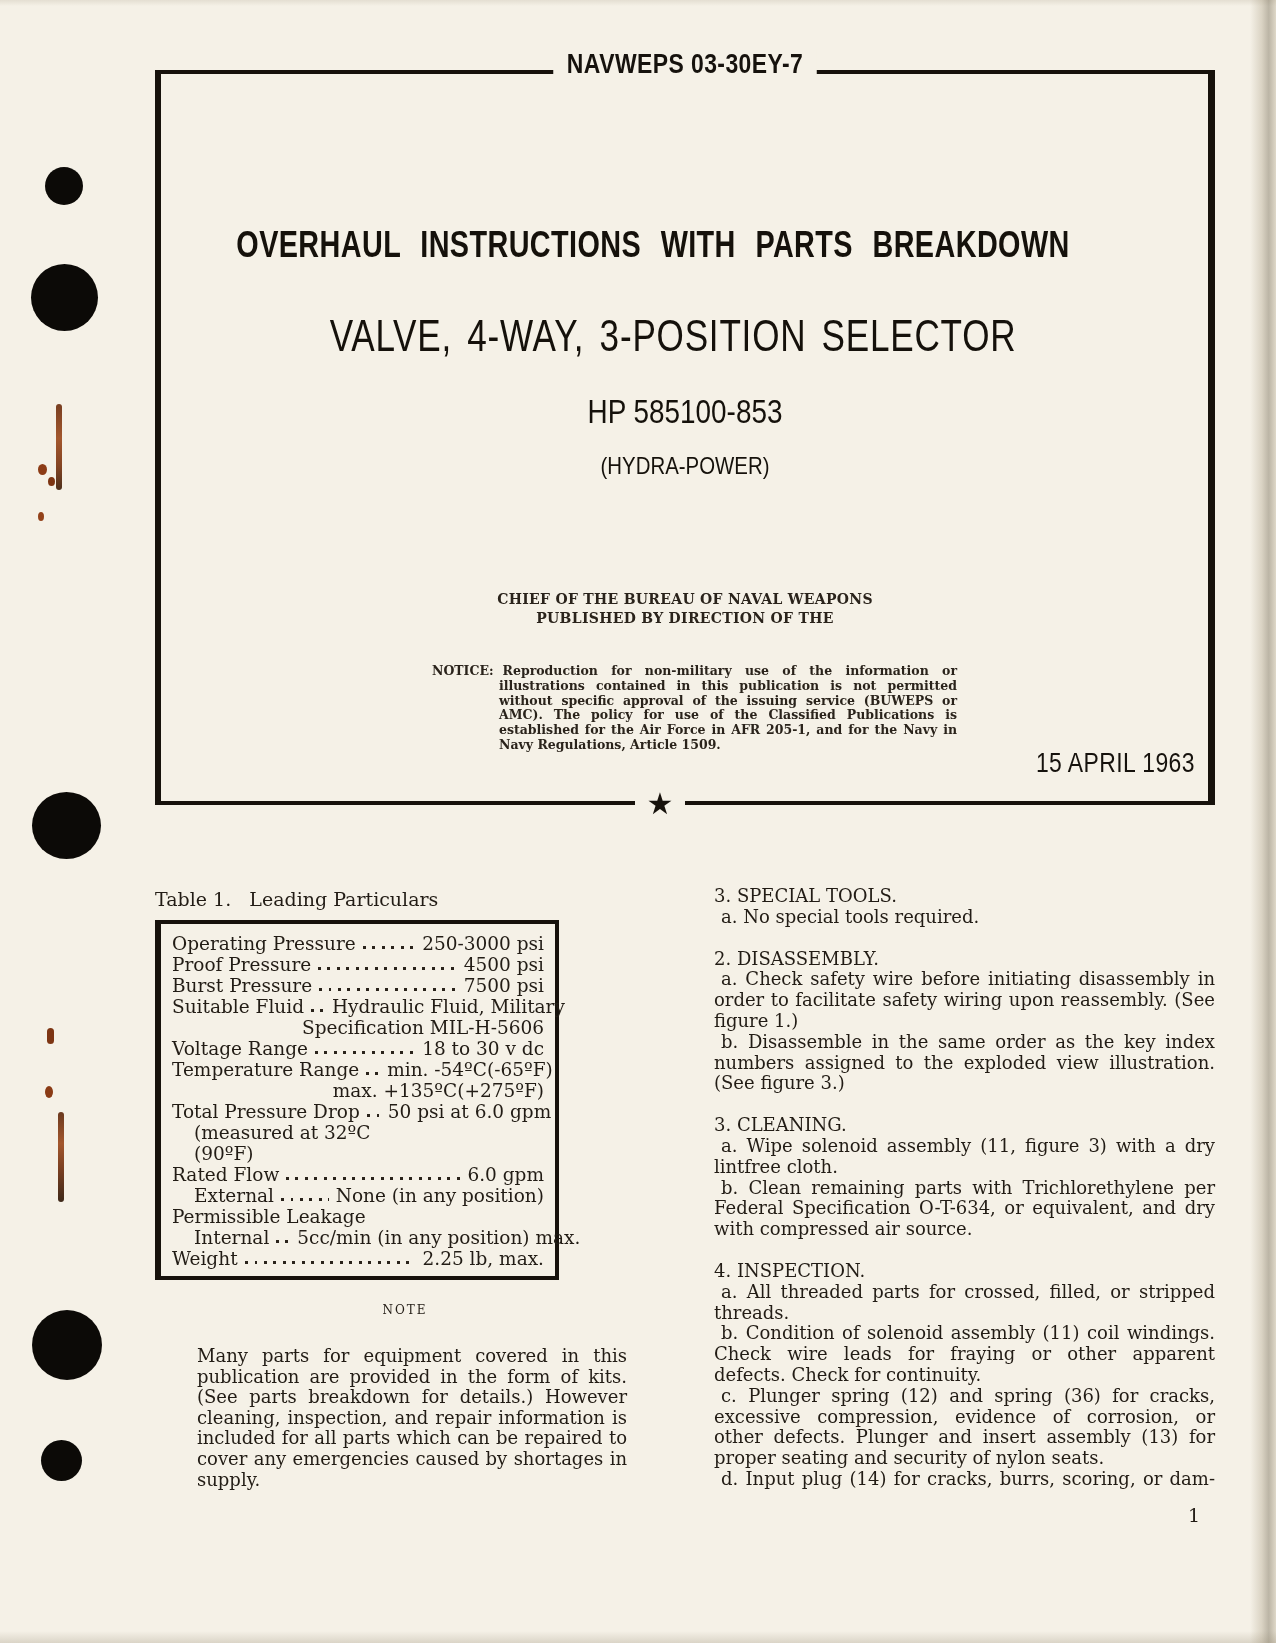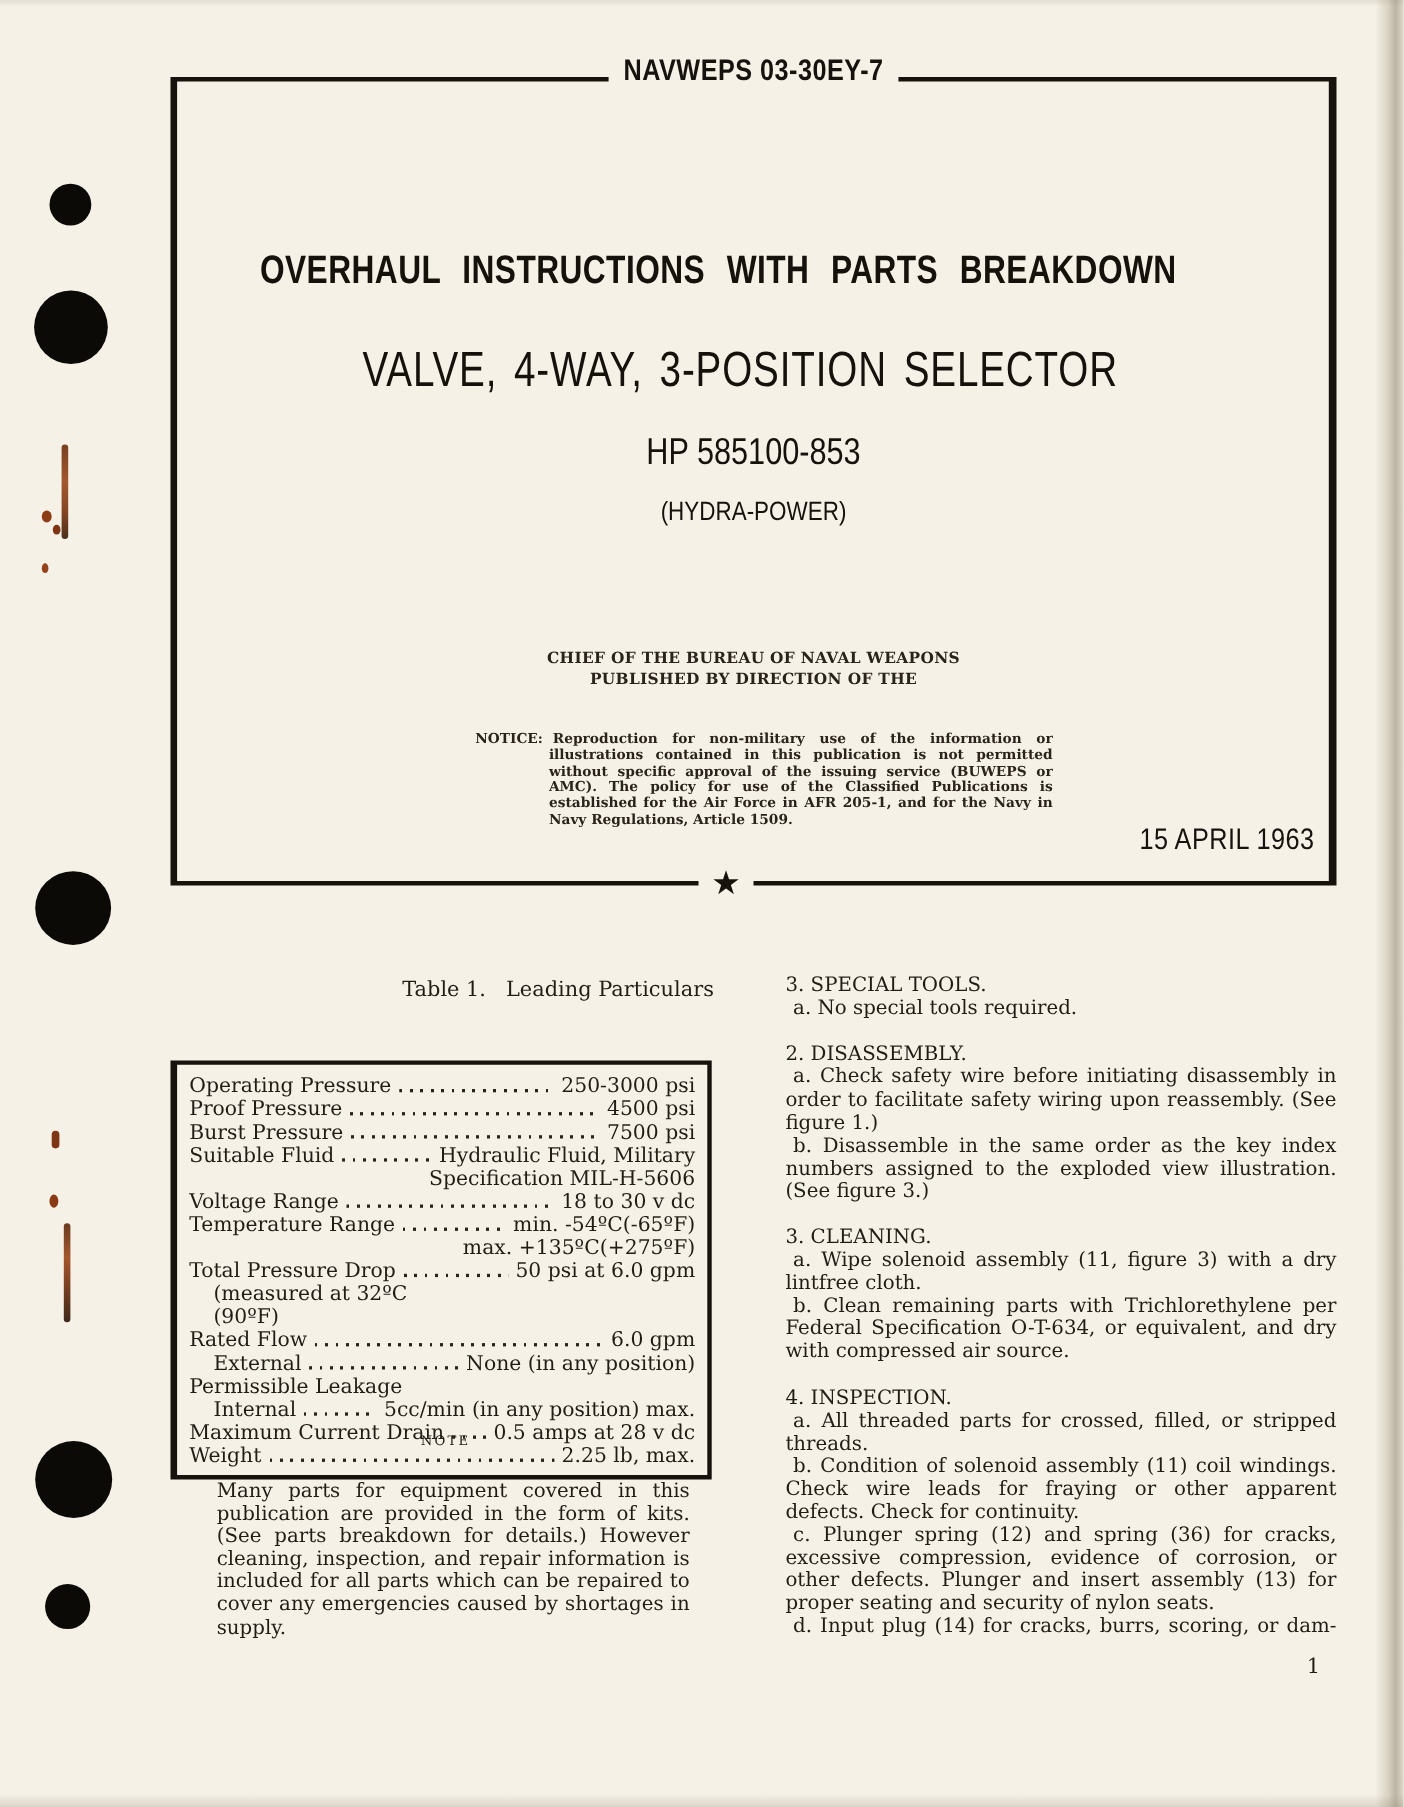--- a/index.html
+++ b/index.html
@@ -71,24 +71,24 @@
 
   .date { position:absolute; left:800px; top:748px; width:395px; text-align:right;
     font-family:"Liberation Sans","DejaVu Sans",sans-serif; font-size:27px; font-weight:500;
     letter-spacing:.5px; transform:scaleX(.85); transform-origin:100% 50%; color:#16120d; }
 
   .star-wrap { position:absolute; left:618px; top:786px; width:84px; text-align:center; z-index:3; }
   .star-wrap span { display:inline-block; background:#f5f1e7; padding:0 12px;
     font-size:30px; line-height:36px; color:#17120c; }
 
   
-  .tbl-caption { position:absolute; left:155px; top:888px; width:494px; text-align:right;
+  .tbl-caption { position:absolute; left:155px; top:888px; width:494px; text-align:left;
     font-size:19px; white-space:pre; }
-  .lead-table { position:absolute; left:155px; top:920px; width:492px; box-sizing:border-box;
-    border:4px solid #17120c; border-left-width:6px; padding:9px 11px 7px 11px;margin-top:44px; }
+  .lead-table { position:absolute; left:155px; top:920px; width:404px; box-sizing:border-box;
+    border:4px solid #17120c; border-left-width:6px; padding:9px 11px 7px 11px; }
   .trow { display:flex; align-items:baseline; line-height:21px; font-size:18.5px; white-space:pre; }
   .tldr { flex:1 1 auto; min-width:14px; height:3px; align-self:flex-end; margin:0 7px 5px 7px;
     background-image:repeating-linear-gradient(90deg,#2a231b 0 2.6px,transparent 2.6px 9.5px); }
 
   .note-h { position:absolute; left:155px; top:1303px; width:500px; text-align:center;
     font-size:12px; letter-spacing:2px; }
   .note-body { position:absolute; left:197px; top:1346px; width:430px;
     font-size:18px; line-height:20.6px; text-align:justify; }
 
   
@@ -157,21 +157,20 @@
       <div class="trow"><span>Voltage Range</span><span class="tldr"></span><span>18 to 30 v dc</span></div>
       <div class="trow"><span>Temperature Range</span><span class="tldr"></span><span>min. -54ºC(-65ºF)</span></div>
       <div class="trow"><span style="margin-left: auto;">max. +135ºC(+275ºF)</span></div>
       <div class="trow"><span>Total Pressure Drop</span><span class="tldr"></span><span>50 psi at 6.0 gpm</span></div>
       <div class="trow"><span style="padding-left: 22px;">(measured at 32ºC</span></div>
       <div class="trow"><span style="padding-left: 22px;">(90ºF)</span></div>
       <div class="trow"><span>Rated Flow</span><span class="tldr"></span><span>6.0 gpm</span></div>
       <div class="trow"><span style="padding-left: 22px;">External</span><span class="tldr"></span><span>None (in any position)</span></div>
       <div class="trow"><span>Permissible Leakage</span></div>
       <div class="trow"><span style="padding-left: 22px;">Internal</span><span class="tldr"></span><span>5cc/min (in any position) max.</span></div>
-      <div class="trow"><span>Maximum Current Drain</span><span class="tldr"></span><span>0.5 amps at 28 v dc</span></div>
       <div class="trow"><span>Weight</span><span class="tldr"></span><span>2.25 lb, max.</span></div>
     </div>
 
   <div class="note-h">NOTE</div>
   <div class="note-body">Many parts for equipment covered in this publication are provided in the form of kits. (See parts breakdown for details.) However cleaning, inspection, and repair information is included for all parts which can be repaired to cover any emergencies caused by shortages in supply.</div>
 
   <div class="right-col" id="right-col">
       <div class="section">
         <div class="sec-h">3. SPECIAL TOOLS.</div>
         <div class="sec-p">a. No special tools required.</div>

